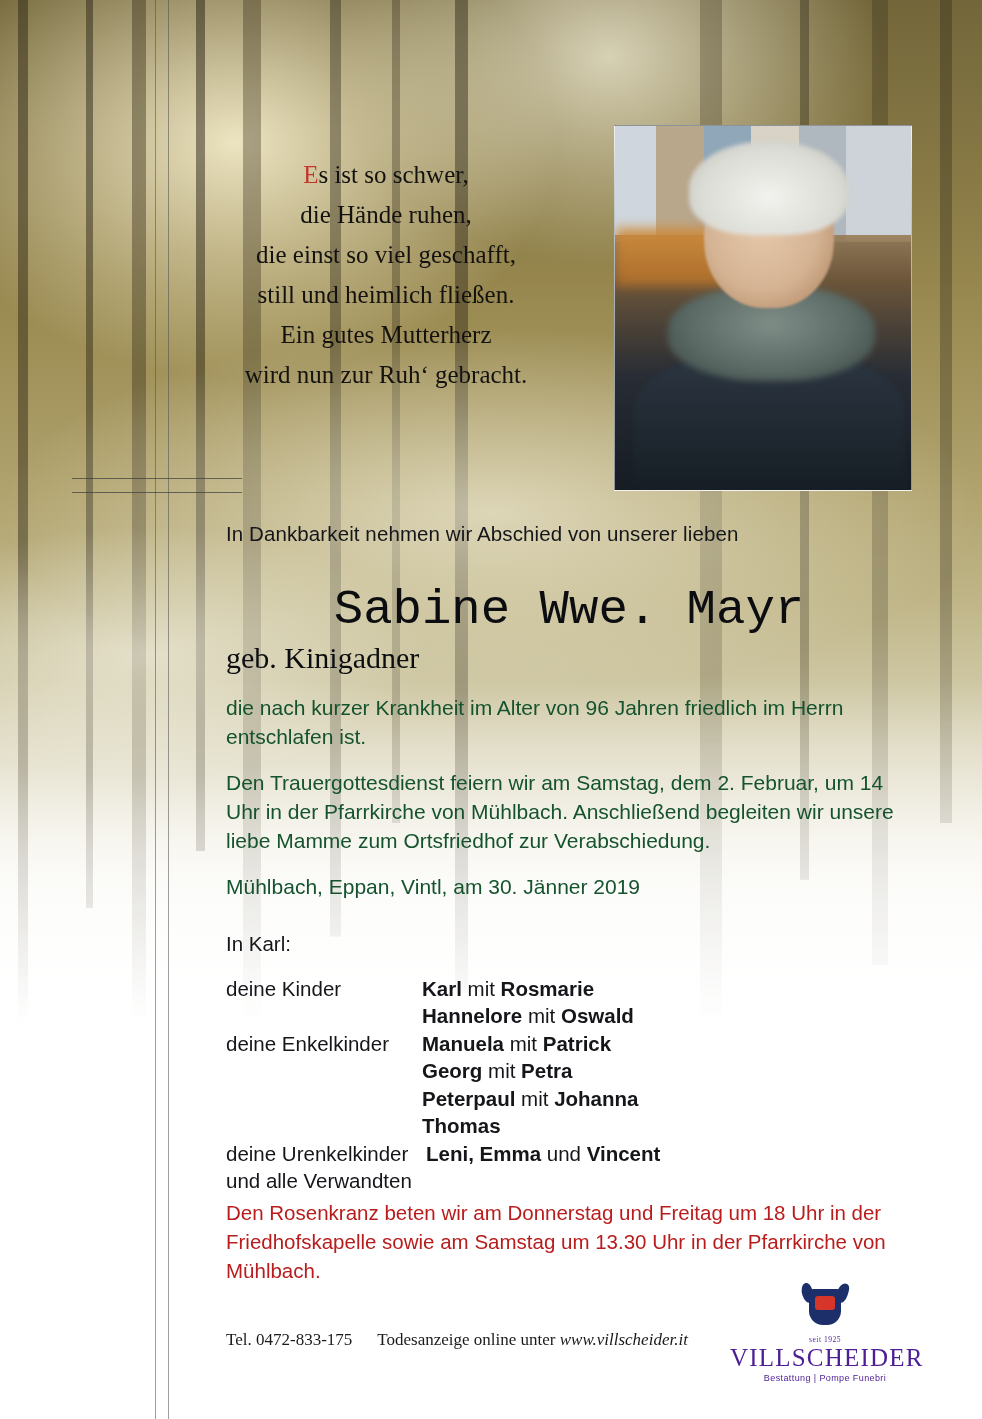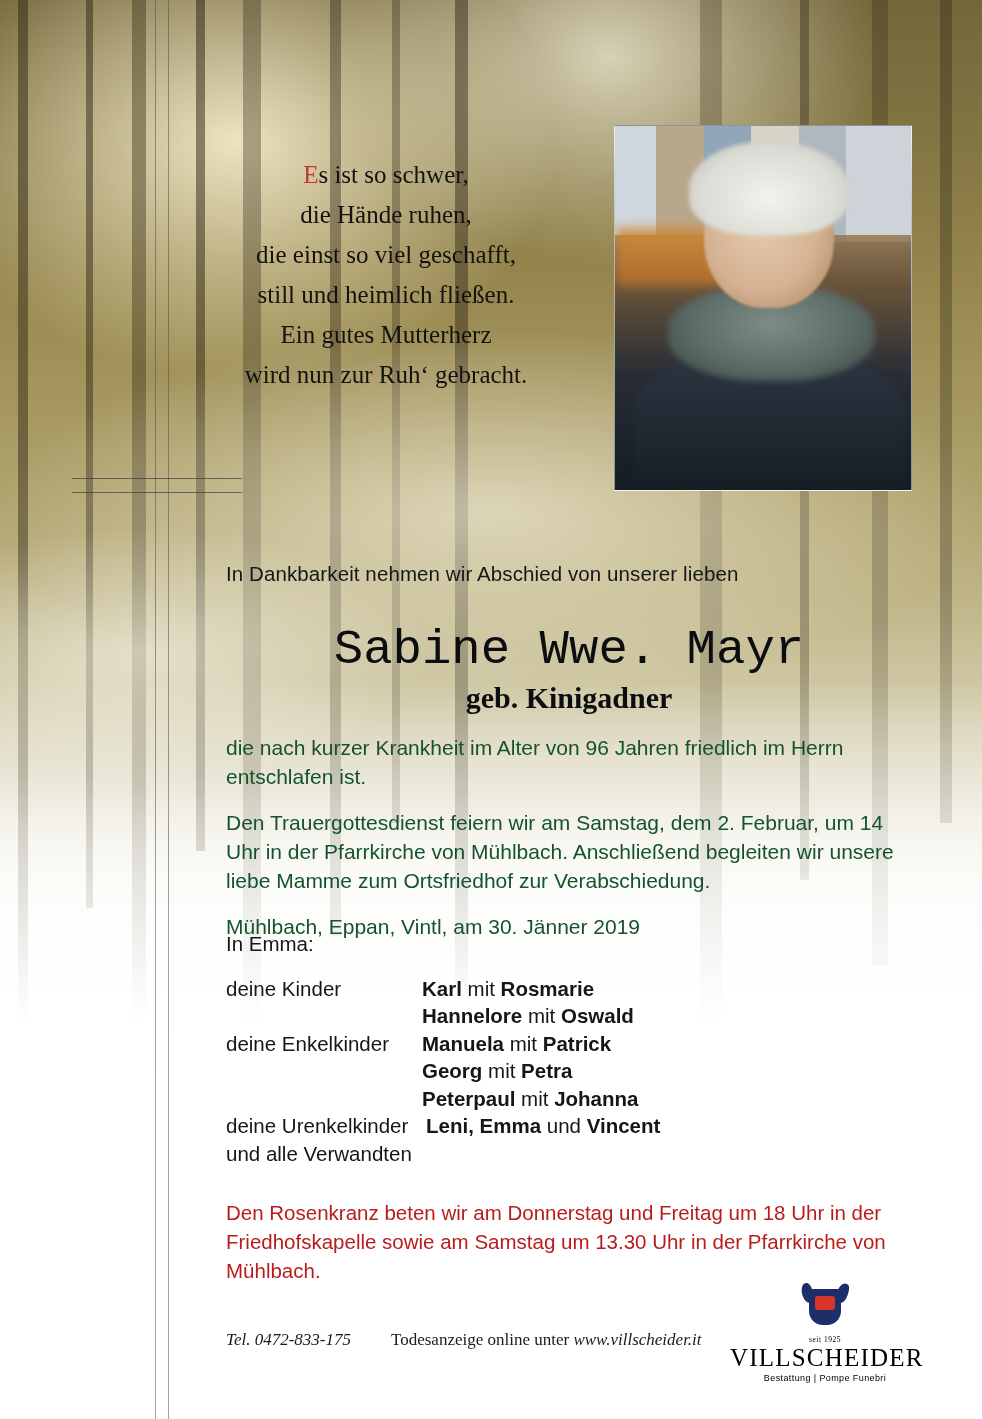--- a/index.html
+++ b/index.html
@@ -182,43 +182,43 @@
   }
   .portrait .blurwrap {
     position: absolute;
     inset: 0;
     filter: blur(0.6px);
   }
 
   .body-text {
     position: absolute;
     left: 226px;
-    top: 560px;
+    top: 520px;
     width: 686px;
     color: #15161a;
   }
   .lede {
     font-size: 20.5px;
     line-height: 28px;
     letter-spacing: .1px;
   }
   .name {
     font-family: Liberation Mono, monospace;
     font-size: 49px;
     line-height: 60px;
     text-align: center;
     margin-top: 32px;
     color: #0c0d10;
   }
   .maiden {
     font-family: "Liberation Serif", serif;
     font-size: 30px;
     line-height: 36px;
-    text-align: center;
-    font-weight: bold;
+    text-align: left;
+    font-weight: normal;
     color: #0c0d10;
   }
   .para {
     font-size: 21px;
     line-height: 29px;
     margin-top: 17px;
     color: #14532d;
   }
 
   .family {
@@ -261,31 +261,31 @@
 
   .footer {
     position: absolute;
     left: 226px;
     top: 1330px;
     width: 480px;
     font-family: "Liberation Serif", serif;
     font-size: 17px;
     color: #1b1b1b;
   }
-  .footer .tel { margin-right: 40px; font-style: italic; }
+  .footer .tel { margin-right: 25px; }
   .footer .site { font-style: italic; }
 
   
   .logo {
     position: absolute;
     left: 730px;
     top: 1281px;
     width: 190px;
     text-align: center;
-    color: #000000;
+    color: #4c1d95;
   }
   .logo .crest {
     width: 46px;
     height: 52px;
     margin: 0 auto 2px auto;
     position: relative;
   }
   .logo .crest .shield {
     position: absolute;
     left: 7px; top: 8px;
@@ -370,21 +370,21 @@
     <div class="body-text">
       <div class="lede">In Dankbarkeit nehmen wir Abschied von unserer lieben</div>
       <div class="name">Sabine Wwe. Mayr</div>
       <div class="maiden">geb. Kinigadner</div>
       <div class="para">die nach kurzer Krankheit im Alter von 96 Jahren friedlich im Herrn entschlafen ist.</div>
       <div class="para">Den Trauergottesdienst feiern wir am Samstag, dem 2. Februar, um 14 Uhr in der Pfarrkirche von Mühlbach. Anschließend begleiten wir unsere liebe Mamme zum Ortsfriedhof zur Verabschiedung.</div>
       <div class="para">Mühlbach, Eppan, Vintl, am 30. Jänner 2019</div>
     </div>
 
     <div class="family">
-      <div style="margin-bottom:17px;">In Emma:</div>
+      <div style="margin-bottom:17px;">In Karl:</div>
 
       <div class="fam-row">
         <div class="fam-label">deine Kinder</div>
         <div class="fam-names"><b>Karl</b> mit <b>Rosmarie</b></div>
       </div>
       <div class="fam-row">
         <div class="fam-label"></div>
         <div class="fam-names"><b>Hannelore</b> mit <b>Oswald</b></div>
       </div>
 
@@ -392,20 +392,24 @@
         <div class="fam-label">deine Enkelkinder</div>
         <div class="fam-names"><b>Manuela</b> mit <b>Patrick</b></div>
       </div>
       <div class="fam-row">
         <div class="fam-label"></div>
         <div class="fam-names"><b>Georg</b> mit <b>Petra</b></div>
       </div>
       <div class="fam-row">
         <div class="fam-label"></div>
         <div class="fam-names"><b>Peterpaul</b> mit <b>Johanna</b></div>
+      </div>
+      <div class="fam-row">
+        <div class="fam-label"></div>
+        <div class="fam-names"><b>Thomas</b></div>
       </div>
 
       <div class="fam-row">
         <div class="fam-label wide">deine Urenkelkinder</div>
         <div class="fam-names"><b>Leni, Emma</b> und <b>Vincent</b></div>
       </div>
 
       <div class="fam-tail">und alle Verwandten</div>
     </div>
 

